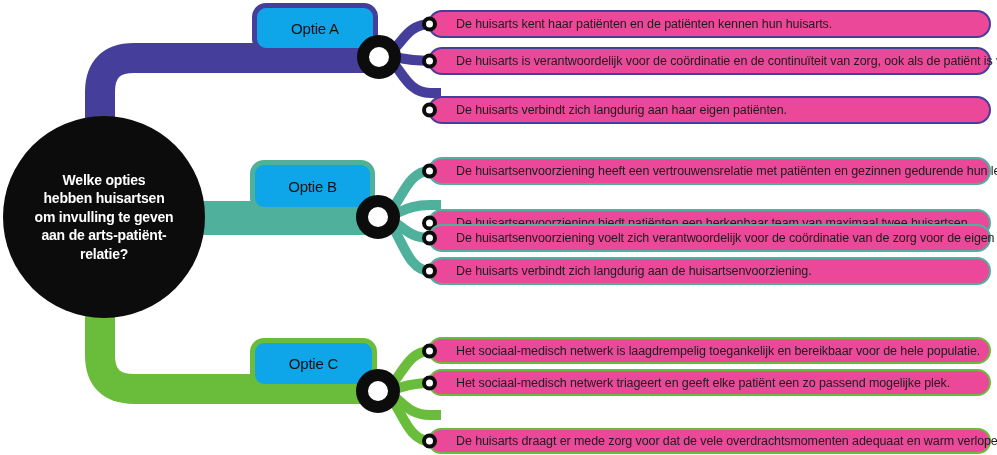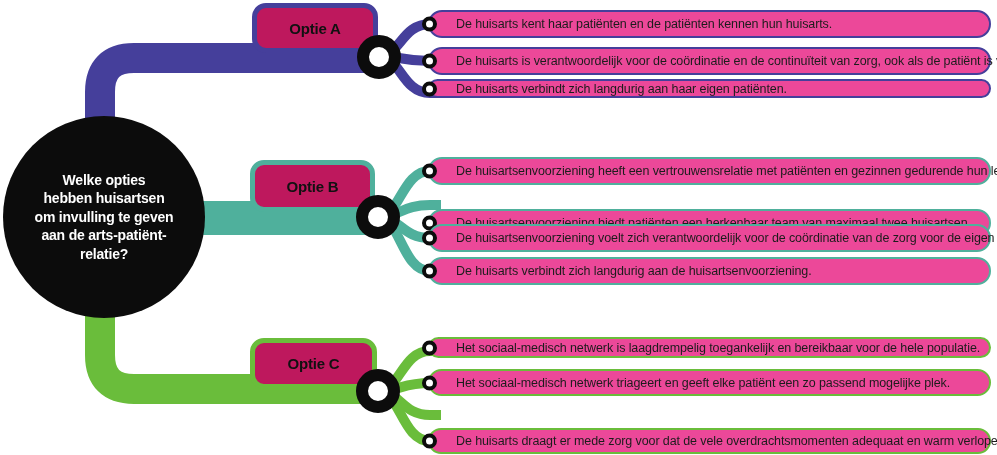--- a/index.html
+++ b/index.html
@@ -14,23 +14,23 @@
     position:absolute;left:3px;top:116px;width:202px;height:202px;border-radius:50%;
     background:#0c0c0c;display:flex;align-items:center;justify-content:center;text-align:center;
   }
   .center-circle span{
     color:#ffffff;font-weight:bold;font-size:14px;line-height:1.32;white-space:pre-line;
     letter-spacing:-0.2px;
   }
 
   
   .blabel{
-    position:absolute;box-sizing:border-box;background:#be185d;border-radius:14px;
+    position:absolute;box-sizing:border-box;background:#0ea5e9;border-radius:14px;
     display:flex;align-items:center;justify-content:center;
-    font-weight:bold;font-size:15px;color:#111111;letter-spacing:-0.2px;
+    font-weight:normal;font-size:15px;color:#111111;letter-spacing:-0.2px;
   }
   .blabel.a{left:252px;top:3px;width:126px;height:50px;border:5px solid #453f9b;}
   .blabel.b{left:250px;top:160px;width:125px;height:52px;border:5px solid #4fb09c;}
   .blabel.c{left:250px;top:338px;width:127px;height:51px;border:5px solid #6abd3b;}
 
   
   .hub{
     position:absolute;box-sizing:content-box;width:20px;height:20px;background:#ffffff;
     border:12px solid #0c0c0c;border-radius:50%;
   }
@@ -102,21 +102,21 @@
   <div class="hub c"></div>
 
   <div class="leaf a" style="top:10px;height:28px;">
     <span class="dot"></span>
     <span class="txt">De huisarts kent haar patiënten en de patiënten kennen hun huisarts.</span>
   </div>
   <div class="leaf a" style="top:47px;height:28px;">
     <span class="dot"></span>
     <span class="txt">De huisarts is verantwoordelijk voor de coördinatie en de continuïteit van zorg, ook als de patiënt is verwezen.</span>
   </div>
-  <div class="leaf a" style="top:79px;height:19px;">
+  <div class="leaf a" style="top:96px;height:28px;">
     <span class="dot"></span>
     <span class="txt">De huisarts verbindt zich langdurig aan haar eigen patiënten.</span>
   </div>
 
   <div class="leaf b" style="top:157px;height:28px;">
     <span class="dot"></span>
     <span class="txt">De huisartsenvoorziening heeft een vertrouwensrelatie met patiënten en gezinnen gedurende hun levensloop.</span>
   </div>
   <div class="leaf b" style="top:209px;height:28px;">
     <span class="dot"></span>
@@ -124,21 +124,21 @@
   </div>
   <div class="leaf b" style="top:224px;height:28px;">
     <span class="dot"></span>
     <span class="txt">De huisartsenvoorziening voelt zich verantwoordelijk voor de coördinatie van de zorg voor de eigen patiënten.</span>
   </div>
   <div class="leaf b" style="top:257px;height:28px;">
     <span class="dot"></span>
     <span class="txt">De huisarts verbindt zich langdurig aan de huisartsenvoorziening.</span>
   </div>
 
-  <div class="leaf c" style="top:337px;height:21px;">
+  <div class="leaf c" style="top:337px;height:27px;">
     <span class="dot"></span>
     <span class="txt">Het sociaal-medisch netwerk is laagdrempelig toegankelijk en bereikbaar voor de hele populatie.</span>
   </div>
   <div class="leaf c" style="top:369px;height:27px;">
     <span class="dot"></span>
     <span class="txt">Het sociaal-medisch netwerk triageert en geeft elke patiënt een zo passend mogelijke plek.</span>
   </div>
   <div class="leaf c" style="top:428px;height:26px;">
     <span class="dot"></span>
     <span class="txt">De huisarts draagt er mede zorg voor dat de vele overdrachtsmomenten adequaat en warm verlopen.</span>

